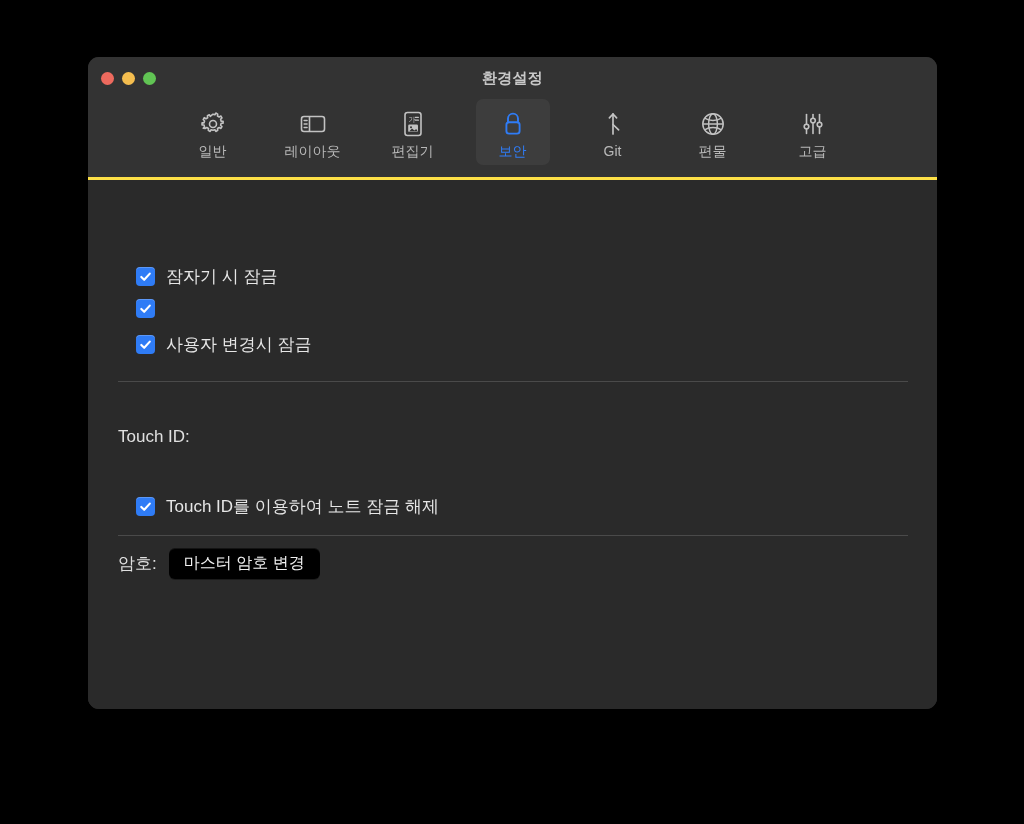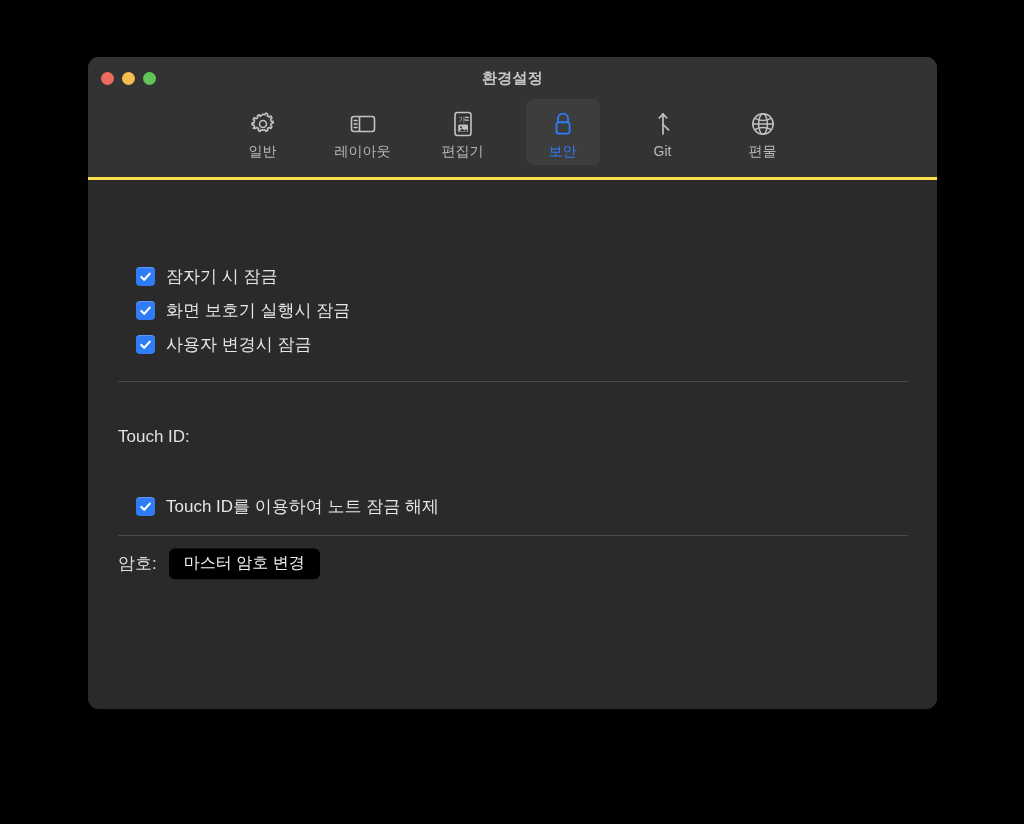--- a/index.html
+++ b/index.html
@@ -280,20 +280,36 @@
               <circle cx="14" cy="14" r="10.2"></circle>
               <ellipse cx="14" cy="14" rx="4.4" ry="10.2"></ellipse>
               <line x1="3.8" y1="14" x2="24.2" y2="14"></line>
               <path d="M5.6 8.2c2.3 1.5 5.2 2.3 8.4 2.3s6.1-.8 8.4-2.3"></path>
               <path d="M5.6 19.8c2.3-1.5 5.2-2.3 8.4-2.3s6.1.8 8.4 2.3"></path>
             </svg>
           </span>
           <span class="tab-label">편물</span>
         </div>
 
+        <div class="tab">
+          <span class="tab-icon">
+            <svg width="28" height="28" viewBox="0 0 28 28" fill="none" stroke="#c2c2c2" stroke-width="1.6" stroke-linecap="round">
+              <line x1="7.5" y1="4.5" x2="7.5" y2="14"></line>
+              <line x1="7.5" y1="19" x2="7.5" y2="23.5"></line>
+              <circle cx="7.5" cy="16.5" r="2.3"></circle>
+              <line x1="14" y1="4.5" x2="14" y2="8"></line>
+              <line x1="14" y1="13" x2="14" y2="23.5"></line>
+              <circle cx="14" cy="10.5" r="2.3"></circle>
+              <line x1="20.5" y1="4.5" x2="20.5" y2="12"></line>
+              <circle cx="20.5" cy="14.5" r="2.3"></circle>
+              <line x1="20.5" y1="17" x2="20.5" y2="23.5"></line>
+            </svg>
+          </span>
+          <span class="tab-label">고급</span>
+        </div>
 
       </div>
     </div>
 
     <div id="content">
 
 
       <div class="check-row" style="left:48px; top:85px;">
         <span class="checkbox">
           <svg width="13" height="13" viewBox="0 0 13 13" fill="none" stroke="#ffffff" stroke-width="2.1" stroke-linecap="round" stroke-linejoin="round">
@@ -302,21 +318,20 @@
         </span>
         <span class="check-label">잠자기 시 잠금</span>
       </div>
 
       <div class="check-row" style="left:48px; top:119px;">
         <span class="checkbox">
           <svg width="13" height="13" viewBox="0 0 13 13" fill="none" stroke="#ffffff" stroke-width="2.1" stroke-linecap="round" stroke-linejoin="round">
             <path d="M2.3 6.9l2.9 2.9L10.8 3.6"></path>
           </svg>
         </span>
-        <span class="check-label">화면 보호기 실행시 잠금</span>
       </div>
 
       <div class="check-row" style="left:48px; top:153px;">
         <span class="checkbox">
           <svg width="13" height="13" viewBox="0 0 13 13" fill="none" stroke="#ffffff" stroke-width="2.1" stroke-linecap="round" stroke-linejoin="round">
             <path d="M2.3 6.9l2.9 2.9L10.8 3.6"></path>
           </svg>
         </span>
         <span class="check-label">사용자 변경시 잠금</span>
       </div>

